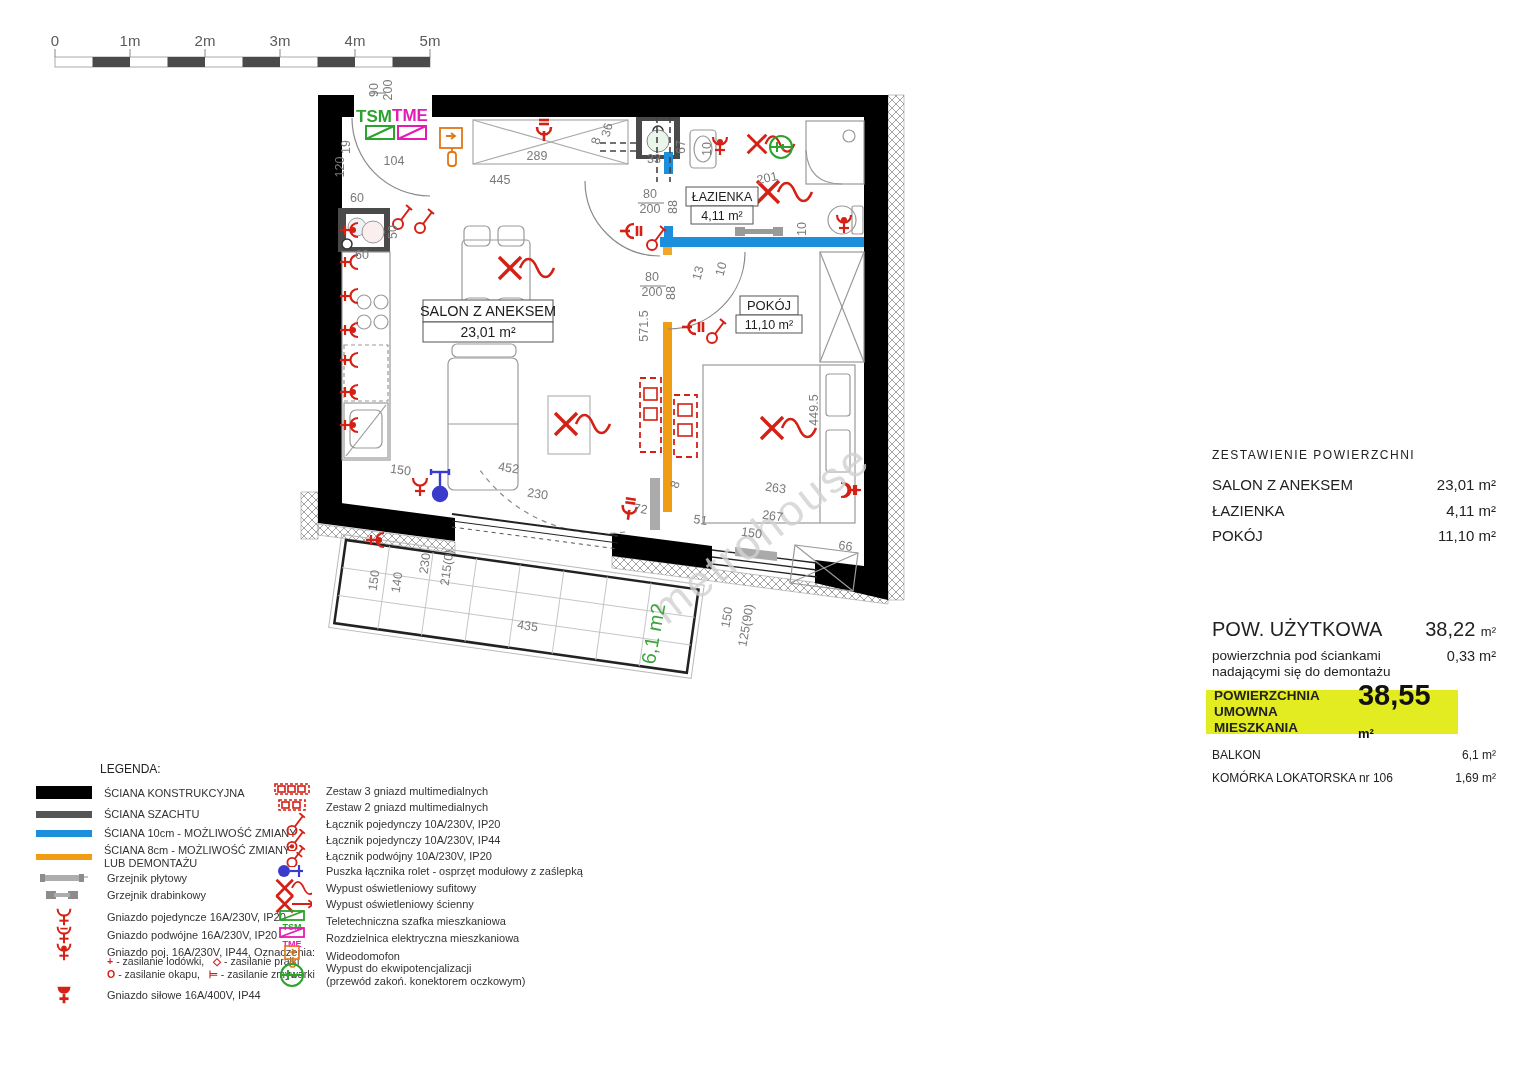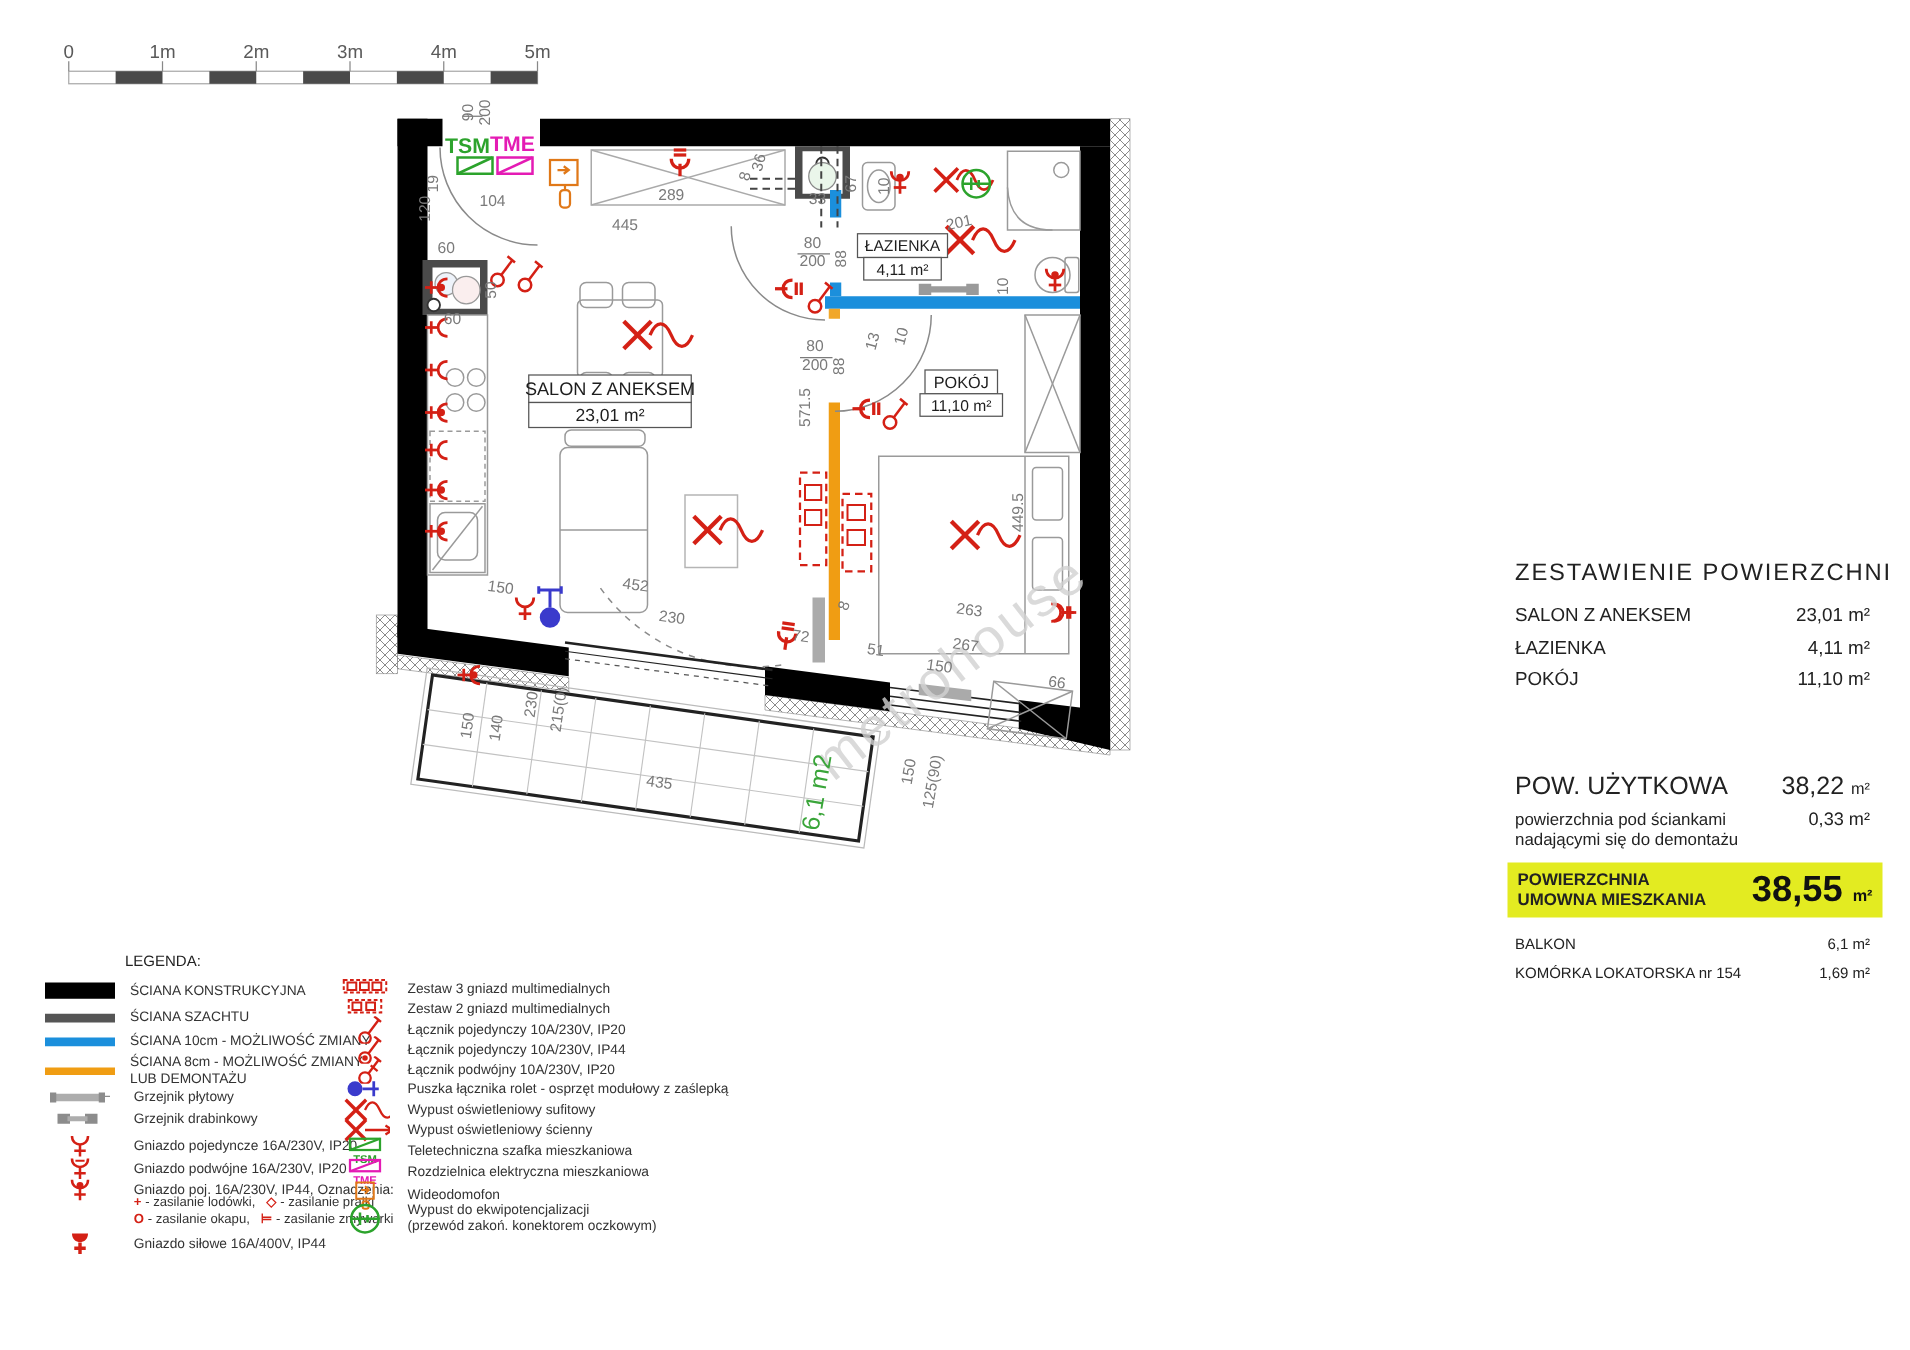--- a/index.html
+++ b/index.html
@@ -10,30 +10,30 @@
   .room-name{font-size:14.5px;fill:#1d1d1d;text-anchor:middle;}
   .room-area{font-size:14px;fill:#1d1d1d;text-anchor:middle;}
   .scale-label{font-size:15px;fill:#5a5a5a;text-anchor:middle;}
   .tsm-txt{font-size:17px;font-weight:bold;fill:#2ca32c;}
   .tme-txt{font-size:17px;font-weight:bold;fill:#e41bb4;}
   .balcony-label{font-size:20px;fill:#3aa53a;}
   .watermark{font-size:44px;fill:#d2d2d2;opacity:.8;letter-spacing:3px;}
 
   
   #summary{position:absolute;left:1212px;top:448px;width:284px;}
-  #summary .title{font-size:19px;letter-spacing:1.5px;color:#222;margin-bottom:14px;white-space:nowrap;}
+  #summary .title{font-size:12px;letter-spacing:1.5px;color:#222;margin-bottom:14px;white-space:nowrap;}
   .srow{display:flex;justify-content:space-between;font-size:15px;margin-bottom:8.5px;color:#222;}
   #usable{position:absolute;left:1212px;top:618px;width:284px;display:flex;justify-content:space-between;align-items:baseline;}
   #usable .lbl{font-size:20px;color:#222;}
   #usable .val{font-size:20px;color:#222;}
   #usable .unit,#contract .unit{font-size:13px;}
   #demontaz{position:absolute;left:1212px;top:648px;width:284px;display:flex;justify-content:space-between;}
   #demontaz .lbl{font-size:13.5px;line-height:15.5px;color:#222;}
   #demontaz .val{font-size:14.5px;color:#222;}
-  #contract{position:absolute;left:1206px;top:690px;width:300px;height:44px;
+  #contract{position:absolute;left:1206px;top:690px;width:252px;height:44px;
             display:flex;justify-content:space-between;align-items:center;padding:0 8px;box-sizing:border-box;}
   #contract .lbl{font-size:13.5px;font-weight:bold;line-height:16px;color:#222;}
   #contract .val{font-size:29px;color:#111;font-weight:bold;}
   #extras{position:absolute;left:1212px;top:748px;width:284px;}
   #extras .srow{font-size:12px;margin-bottom:9px;}
 
   
   #legend-title{position:absolute;left:100px;top:762px;font-size:12px;color:#222;}
   .lrow{position:absolute;display:flex;align-items:center;font-size:11px;color:#333;white-space:nowrap;}
   .lrow .lic{width:62px;flex:0 0 62px;display:flex;justify-content:center;align-items:center;}
@@ -432,21 +432,21 @@
   <span class="val"><span>38,55</span>
     <span class="unit">m²</span></span>
 </div>
 
 <div id="extras">
   <div class="srow">
     <span>BALKON</span>
     <span>6,1 m²</span>
   </div>
   <div class="srow">
-    <span>KOMÓRKA LOKATORSKA nr 154</span>
+    <span>KOMÓRKA LOKATORSKA nr 106</span>
     <span>1,69 m²</span>
   </div>
 </div>
 
 <div id="legend-title">LEGENDA:</div>
 
 <div class="lrow" style="left:33px;top:786px;">
   <span class="wall-swatch" style="height:13px;background:#000;"></span>
   <span class="ltxt">ŚCIANA KONSTRUKCYJNA</span>
 </div>

